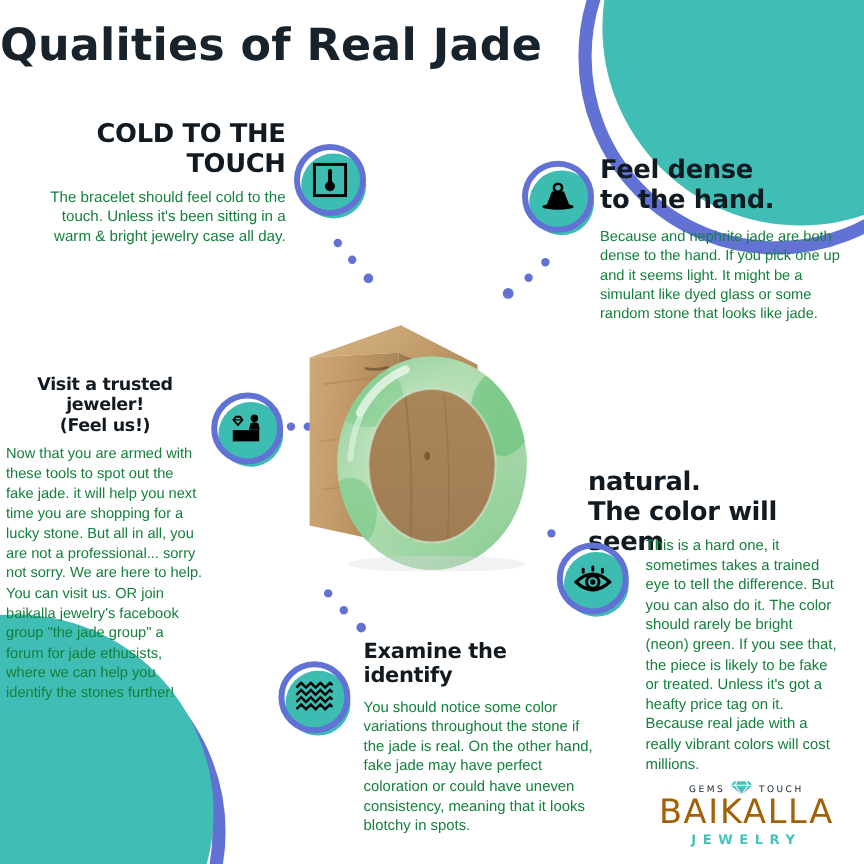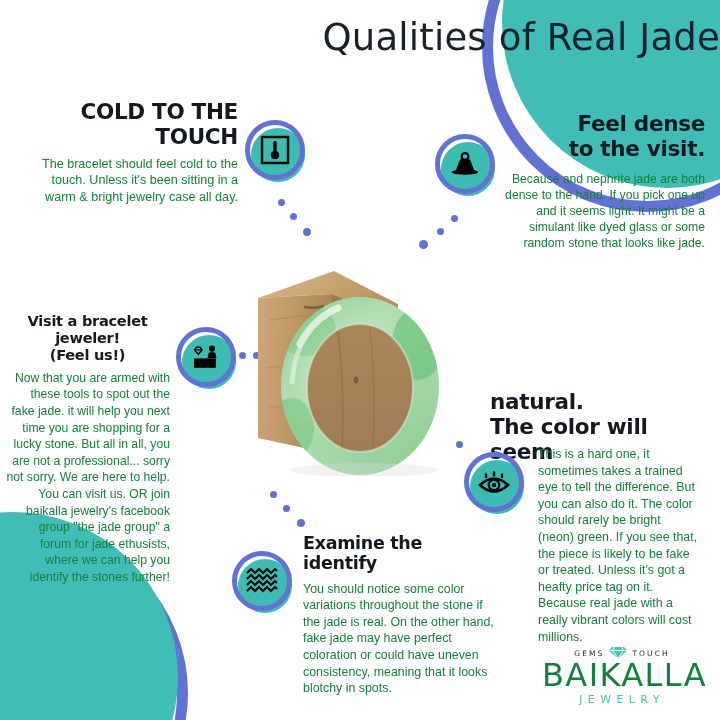--- a/index.html
+++ b/index.html
@@ -24,23 +24,23 @@
     position:absolute;left:-142px;bottom:-138px;width:330px;height:330px;
     border-radius:50%;border:11px solid #6272d4;box-sizing:border-box;
   }
   .corner-bl-disc{
     position:absolute;left:-152px;bottom:-122px;width:330px;height:330px;
     border-radius:50%;background:#40bdb4;
   }
 
   
   .title{
-    position:absolute;left:0;right:0;top:16px;text-align:right;
-    font-family:"DejaVu Sans",sans-serif;
-    font-size:37px;font-weight:400;letter-spacing:.2px;color:#18222b;
+    position:absolute;left:0;right:0;top:16px;text-align:left;
+    font-family:"DejaVu Sans",sans-serif;
+    font-size:37px;font-weight:700;letter-spacing:.2px;color:#18222b;
   }
 
   
   .badge{position:absolute;width:62px;height:62px;}
   .badge .disc{
     position:absolute;left:6px;top:8px;width:54px;height:54px;border-radius:50%;
     background:#3dbdb2;
   }
   .badge .ring{
     position:absolute;left:0;top:0;width:60px;height:60px;border-radius:50%;
@@ -65,28 +65,28 @@
   }
 
   .blk{position:absolute;}
 
   
   #sec-cold{left:18px;top:100px;width:220px;}
   #sec-cold .head{font-size:21.5px;margin-bottom:6px;text-align:right;}
   #sec-cold .body{text-align:right;}
 
   
-  #sec-dense{left:500px;top:112px;width:205px;text-align:right;}
+  #sec-dense{left:500px;top:130px;width:205px;}
   #sec-dense .head{font-size:21.5px;margin-bottom:9px;}
   #sec-dense .body{font-size:12.2px;}
 
   
   #sec-jeweler{left:5px;top:313px;width:165px;}
   #sec-jeweler .head{font-size:14.6px;text-align:center;margin-bottom:6px;}
-  #sec-jeweler .body{text-align:right;font-size:12.2px;line-height:1.36;}
+  #sec-jeweler .body{text-align:left;font-size:12.2px;line-height:1.36;}
 
   
   #sec-color-head{left:490px;top:390px;width:215px;}
   #sec-color-head .head{font-size:21.5px;}
   #sec-color-body{left:538px;top:446px;width:160px;}
   #sec-color-body .body{font-size:12.4px;line-height:1.34;}
 
   
   #sec-texture{left:303px;top:533px;width:195px;}
   #sec-texture .head{font-size:17.5px;margin-bottom:7px;}
@@ -98,25 +98,25 @@
 
   
   .logo{position:absolute;right:18px;bottom:14px;width:160px;text-align:center;}
   .logo .kicker{
     display:flex;align-items:center;justify-content:center;gap:4px;
     font-family:"DejaVu Sans",sans-serif;
     font-size:7.5px;letter-spacing:2.1px;color:#15202a;margin-bottom:-2px;
   }
   .logo .word{
     font-family:"DejaVu Sans",sans-serif;
-    font-size:32px;letter-spacing:1.4px;color:#15803d;line-height:1;font-weight:400;
+    font-size:28px;letter-spacing:1.4px;color:#a16207;line-height:1;font-weight:400;
   }
   .logo .sub{
     font-family:"DejaVu Sans",sans-serif;
-    font-size:11px;letter-spacing:5.4px;color:#45c3bb;margin-top:2px;
+    font-size:11px;letter-spacing:5.4px;color:#45c3bb;margin-top:2px;font-weight:bold;
   }
 </style>
 </head>
 <body>
 
 <div class="stage">
 
   <div class="corner-tr-ring"></div>
   <div class="corner-tr-disc"></div>
   <div class="corner-bl-ring"></div>
@@ -141,21 +141,21 @@
     </div>
   </div>
 
   <div class="dot" style="left:278px;top:199px;width:7px;height:7px;"></div>
   <div class="dot" style="left:290px;top:213px;width:7px;height:7px;"></div>
   <div class="dot" style="left:303px;top:228px;width:8px;height:8px;"></div>
 
   <div class="blk" id="sec-dense">
     <div class="head">
       <div>Feel dense</div>
-      <div>to the visit.</div>
+      <div>to the hand.</div>
     </div>
     <div class="body">Because and nephrite jade are both dense to the hand. If you pick one up and it seems light. It might be a simulant like dyed glass or some random stone that looks like jade.</div>
   </div>
 
   <div class="badge" style="left:435px;top:134px;">
     <div class="disc"></div>
     <div class="ring"></div>
     <div class="glyph">
       <svg width="32" height="30" viewBox="0 0 32 30">
         <circle cx="16" cy="7.5" r="3.4" fill="none" stroke="#000" stroke-width="2.2"></circle>
@@ -164,21 +164,21 @@
       </svg>
     </div>
   </div>
 
   <div class="dot" style="left:451px;top:215px;width:7px;height:7px;"></div>
   <div class="dot" style="left:437px;top:228px;width:7px;height:7px;"></div>
   <div class="dot" style="left:419px;top:240px;width:9px;height:9px;"></div>
 
   <div class="blk" id="sec-jeweler">
     <div class="head">
-      <div>Visit a bracelet jeweler!</div>
+      <div>Visit a trusted jeweler!</div>
       <div>(Feel us!)</div>
     </div>
     <div class="body">Now that you are armed with these tools to spot out the fake jade. it will help you next time you are shopping for a lucky stone. But all in all, you are not a professional... sorry not sorry. We are here to help. You can visit us. OR join baikalla jewelry's facebook group "the jade group" a forum for jade ethusists, where we can help you identify the stones further!</div>
   </div>
 
   <div class="badge" style="left:176px;top:327px;">
     <div class="disc"></div>
     <div class="ring"></div>
     <div class="glyph">
       <svg width="32" height="28" viewBox="0 0 32 28">

